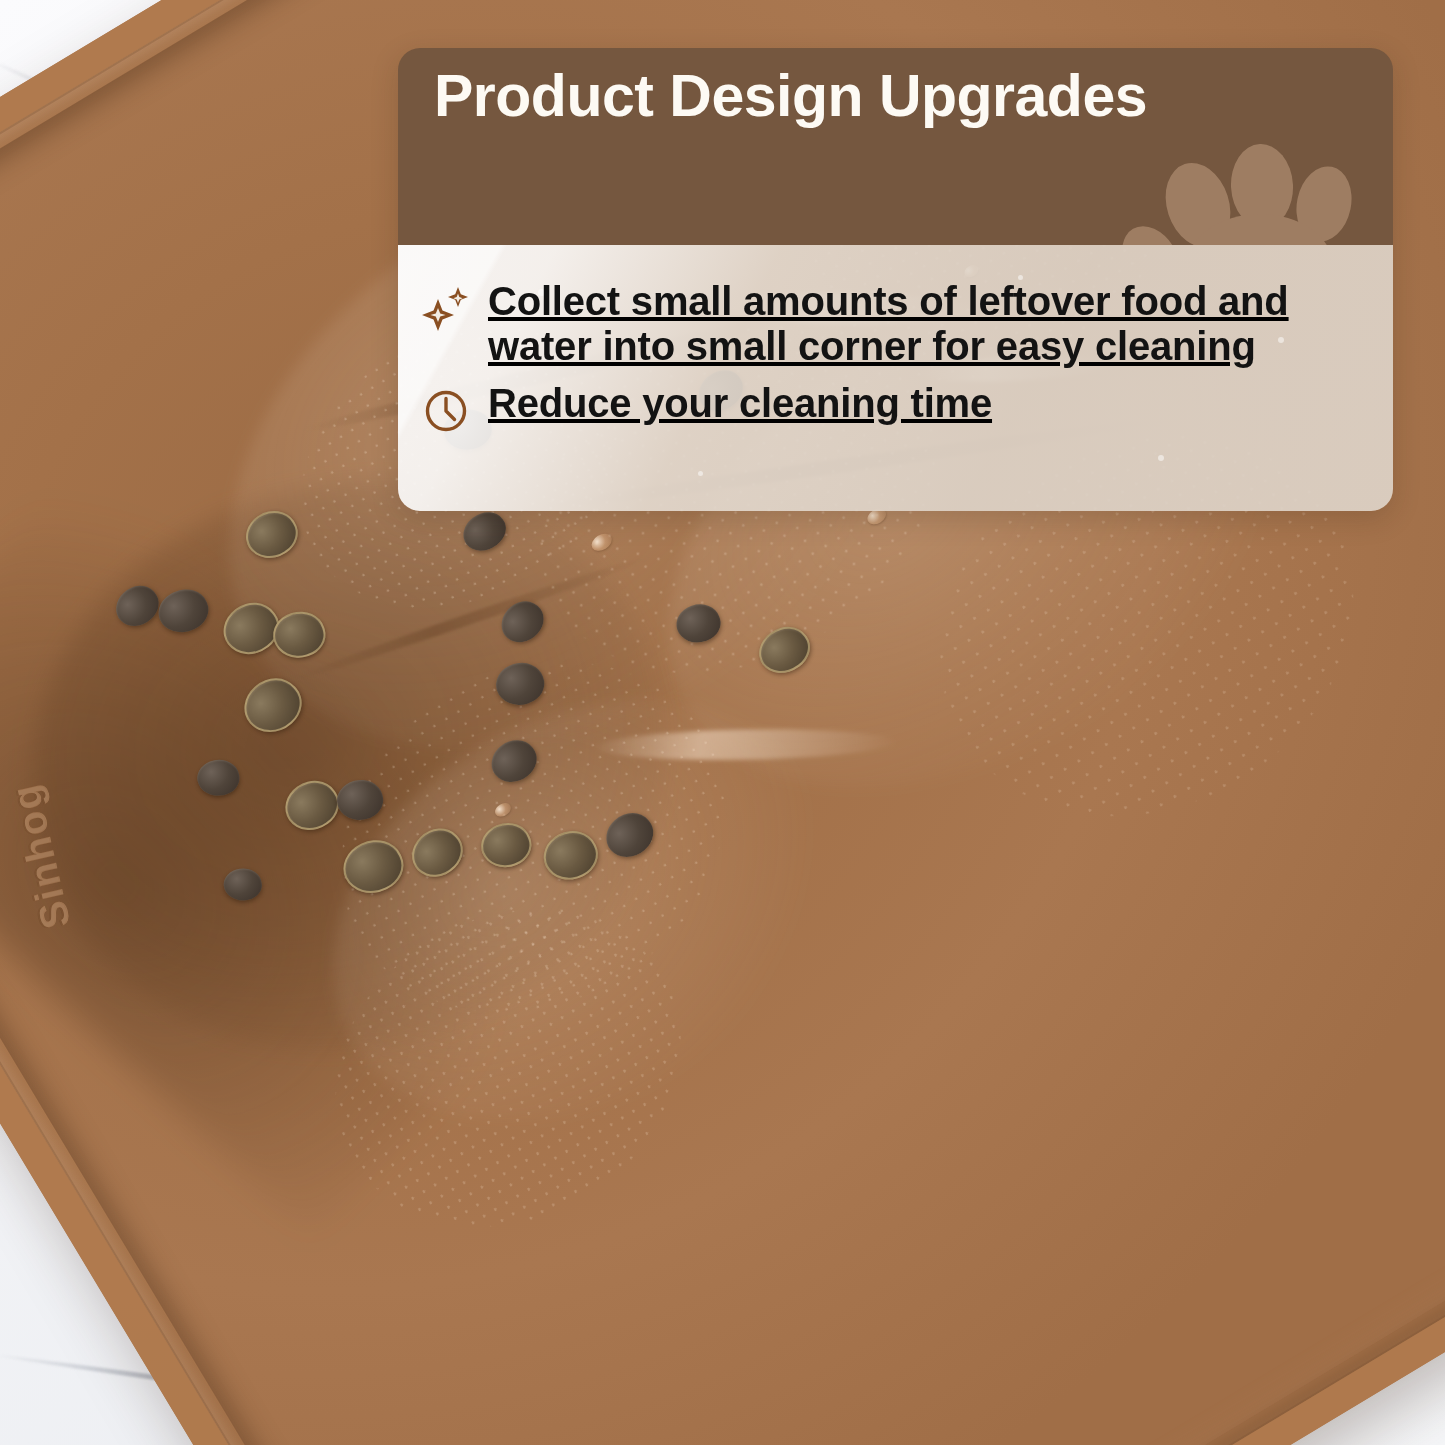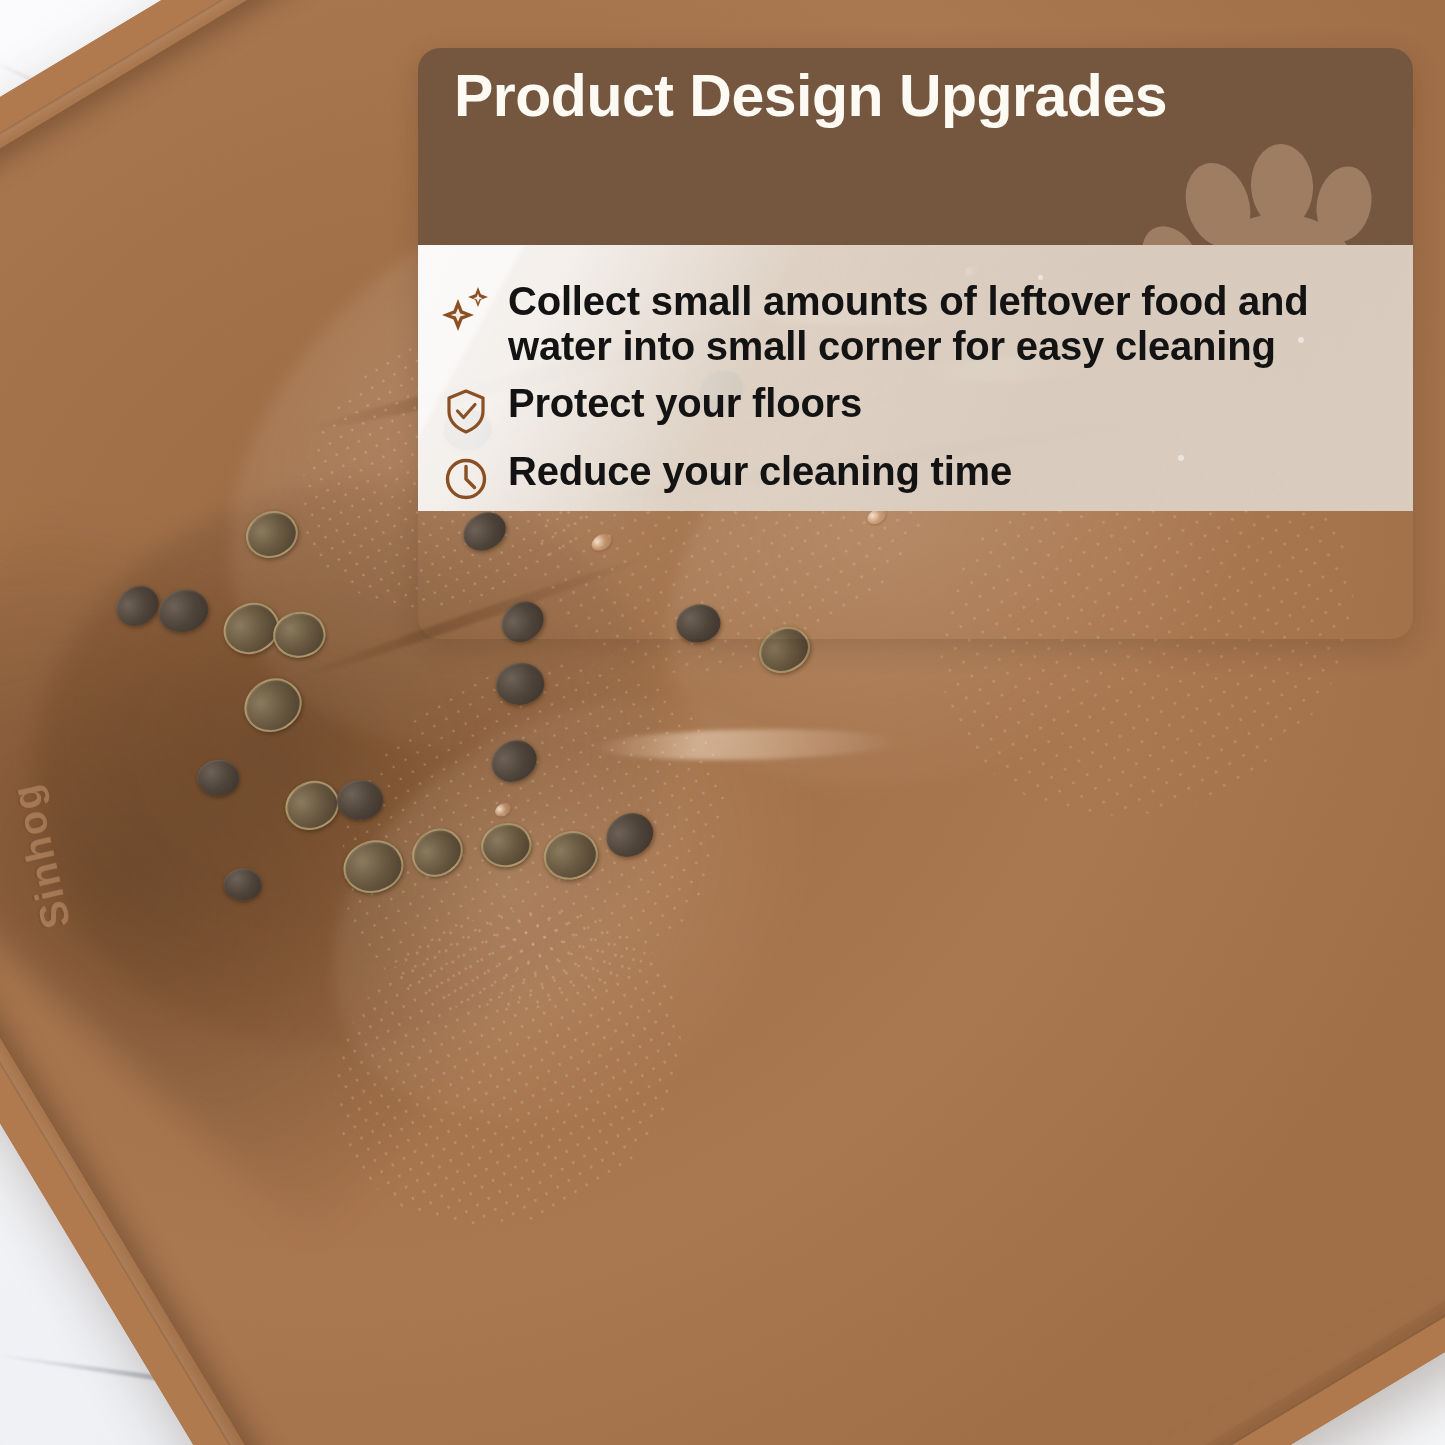--- a/index.html
+++ b/index.html
@@ -132,22 +132,22 @@
     text-shadow:
       0 1px 0 rgba(226,180,140,.42),
       0 -1px 0 rgba(108,70,40,.40);
     -webkit-text-stroke:1px rgba(142,95,58,.30);
     user-select:none;
   }
 
   
   .card {
     position:absolute;
-    left:418px; top:48px;
-    width:995px; height:591px;
+    left:398px; top:48px;
+    width:995px; height:463px;
     border-radius:22px;
     overflow:hidden;
     box-shadow:0 8px 28px rgba(50,32,18,.18);
   }
   .card-head {
     height:197px;
     background:#75573f;
     position:relative;
     padding:12px 36px 0 36px;
     overflow:hidden;
@@ -177,20 +177,21 @@
   .card-body {
     height:266px;
     position:relative;
     background:linear-gradient(118deg,
         rgba(252,252,253,.93) 0%,
         rgba(250,249,248,.92) 14%,
         rgba(228,219,209,.90) 34%,
         rgba(221,211,200,.90) 62%,
         rgba(223,213,202,.90) 100%);
     padding:34px 28px 0 22px;
+    text-decoration:underline;
   }
   
   .body-diag {
     position:absolute; left:0; top:0; width:100%; height:100%;
     background:linear-gradient(119deg, rgba(255,255,255,.55) 0%, rgba(255,255,255,.55) 9%, rgba(236,228,219,0) 9.6%, rgba(236,228,219,0) 100%);
     pointer-events:none;
   }
   .body-speck { position:absolute; border-radius:50%; background:rgba(255,255,255,.5); }
 
   .bullets { position:relative; }
@@ -328,29 +329,20 @@
             <svg width="52" height="52" viewBox="0 0 52 52">
               <path d="M18 16 L22.5 27.5 L34 32 L22.5 36.5 L18 48 L13.5 36.5 L2 32 L13.5 27.5 Z" fill="#8a4f22"></path>
               <path d="M18 25 L20.2 30.4 L25.6 32 L20.2 33.6 L18 39 L15.8 33.6 L10.4 32 L15.8 30.4 Z" fill="#f2ece3"></path>
               <path d="M38 4 L40.8 11.2 L48 14 L40.8 16.8 L38 24 L35.2 16.8 L28 14 L35.2 11.2 Z" fill="#8a4f22"></path>
               <path d="M38 10.6 L39.3 14 L42.7 15.3 L39.3 16.6 L38 20 L36.7 16.6 L33.3 15.3 L36.7 14 Z" fill="#f2ece3"></path>
             </svg>
           </span>
           <span class="txt">Collect small amounts of leftover food and water into small corner for easy cleaning</span>
         </div>
 
-        <div class="bullet">
-          <span class="ico">
-            <svg width="48" height="48" viewBox="0 0 48 48">
-              <path d="M24 4 L41 11 V24 C41 34 33.5 41 24 45 C14.5 41 7 34 7 24 V11 Z" fill="none" stroke="#8a4f22" stroke-width="3.2" stroke-linejoin="round"></path>
-              <path d="M15.5 24 L21.5 30.5 L33 17.5" fill="none" stroke="#8a4f22" stroke-width="3.2" stroke-linecap="round" stroke-linejoin="round"></path>
-            </svg>
-          </span>
-          <span class="txt">Protect your floors</span>
-        </div>
 
         <div class="bullet">
           <span class="ico">
             <svg width="48" height="48" viewBox="0 0 48 48">
               <circle cx="24" cy="24" r="18.5" fill="none" stroke="#8a4f22" stroke-width="3.4"></circle>
               <path d="M24 11.5 V24 L32.5 32.5" fill="none" stroke="#8a4f22" stroke-width="3.4" stroke-linecap="round" stroke-linejoin="round"></path>
             </svg>
           </span>
           <span class="txt">Reduce your cleaning time</span>
         </div>

